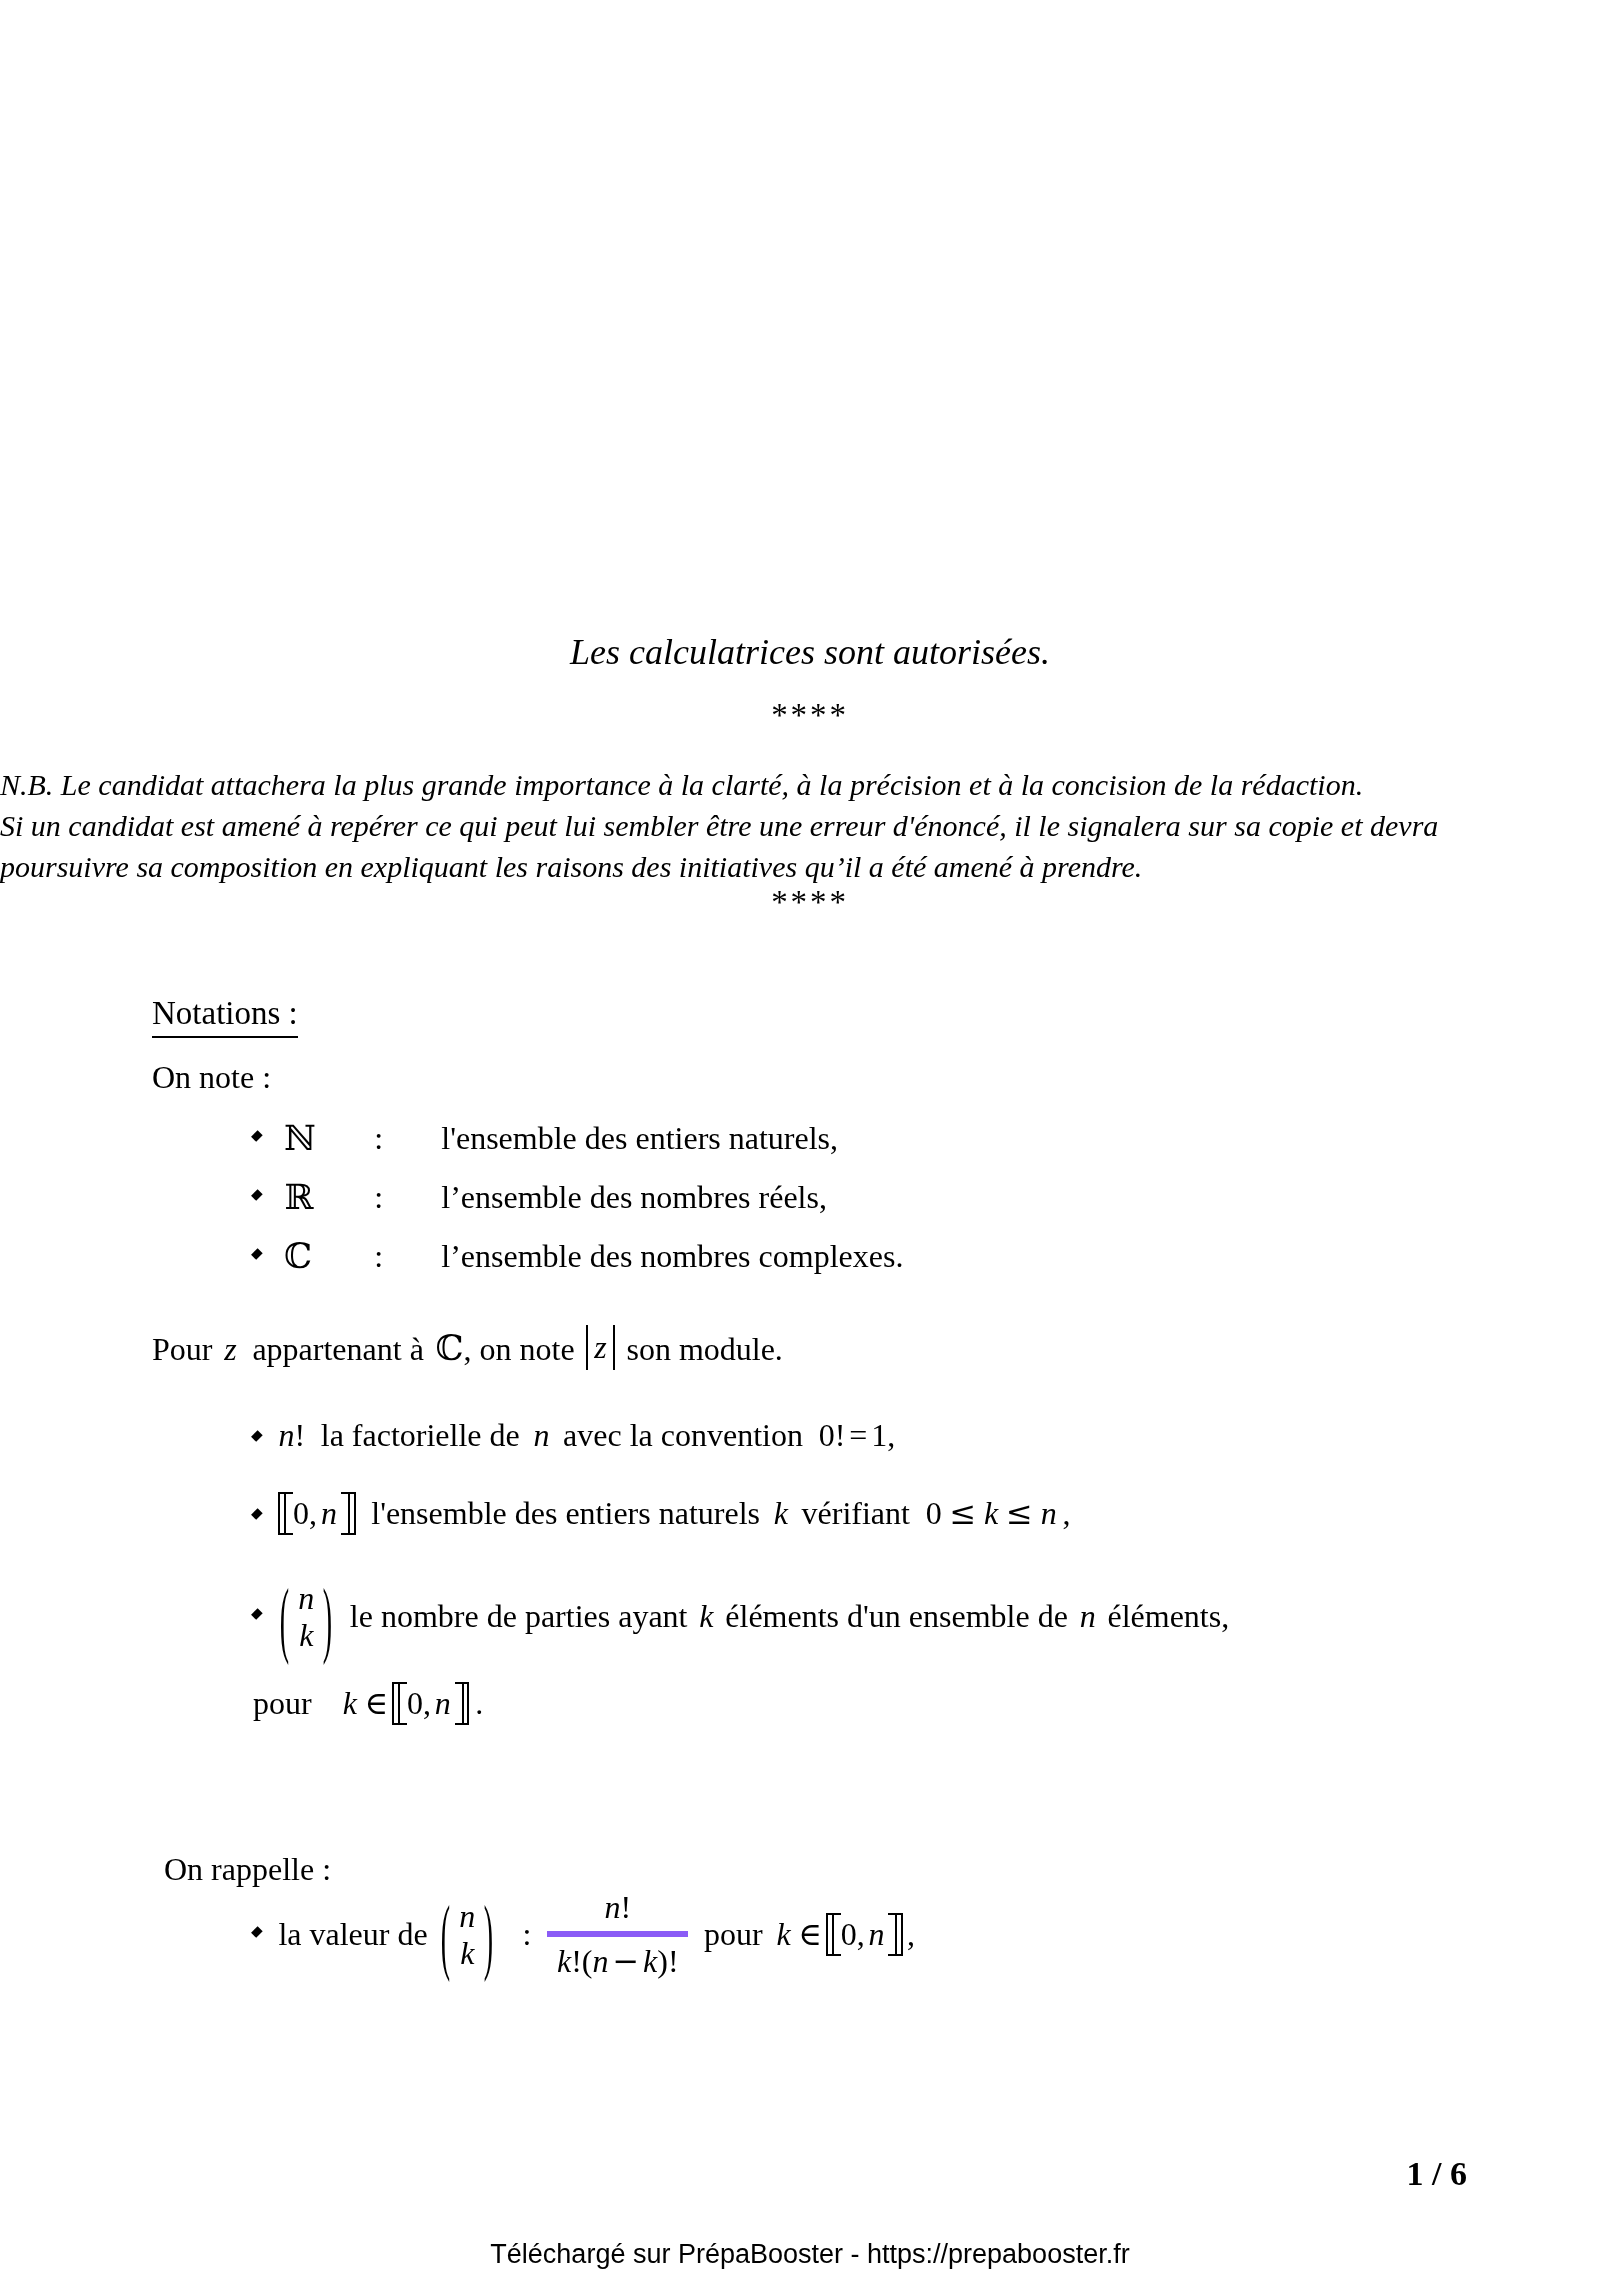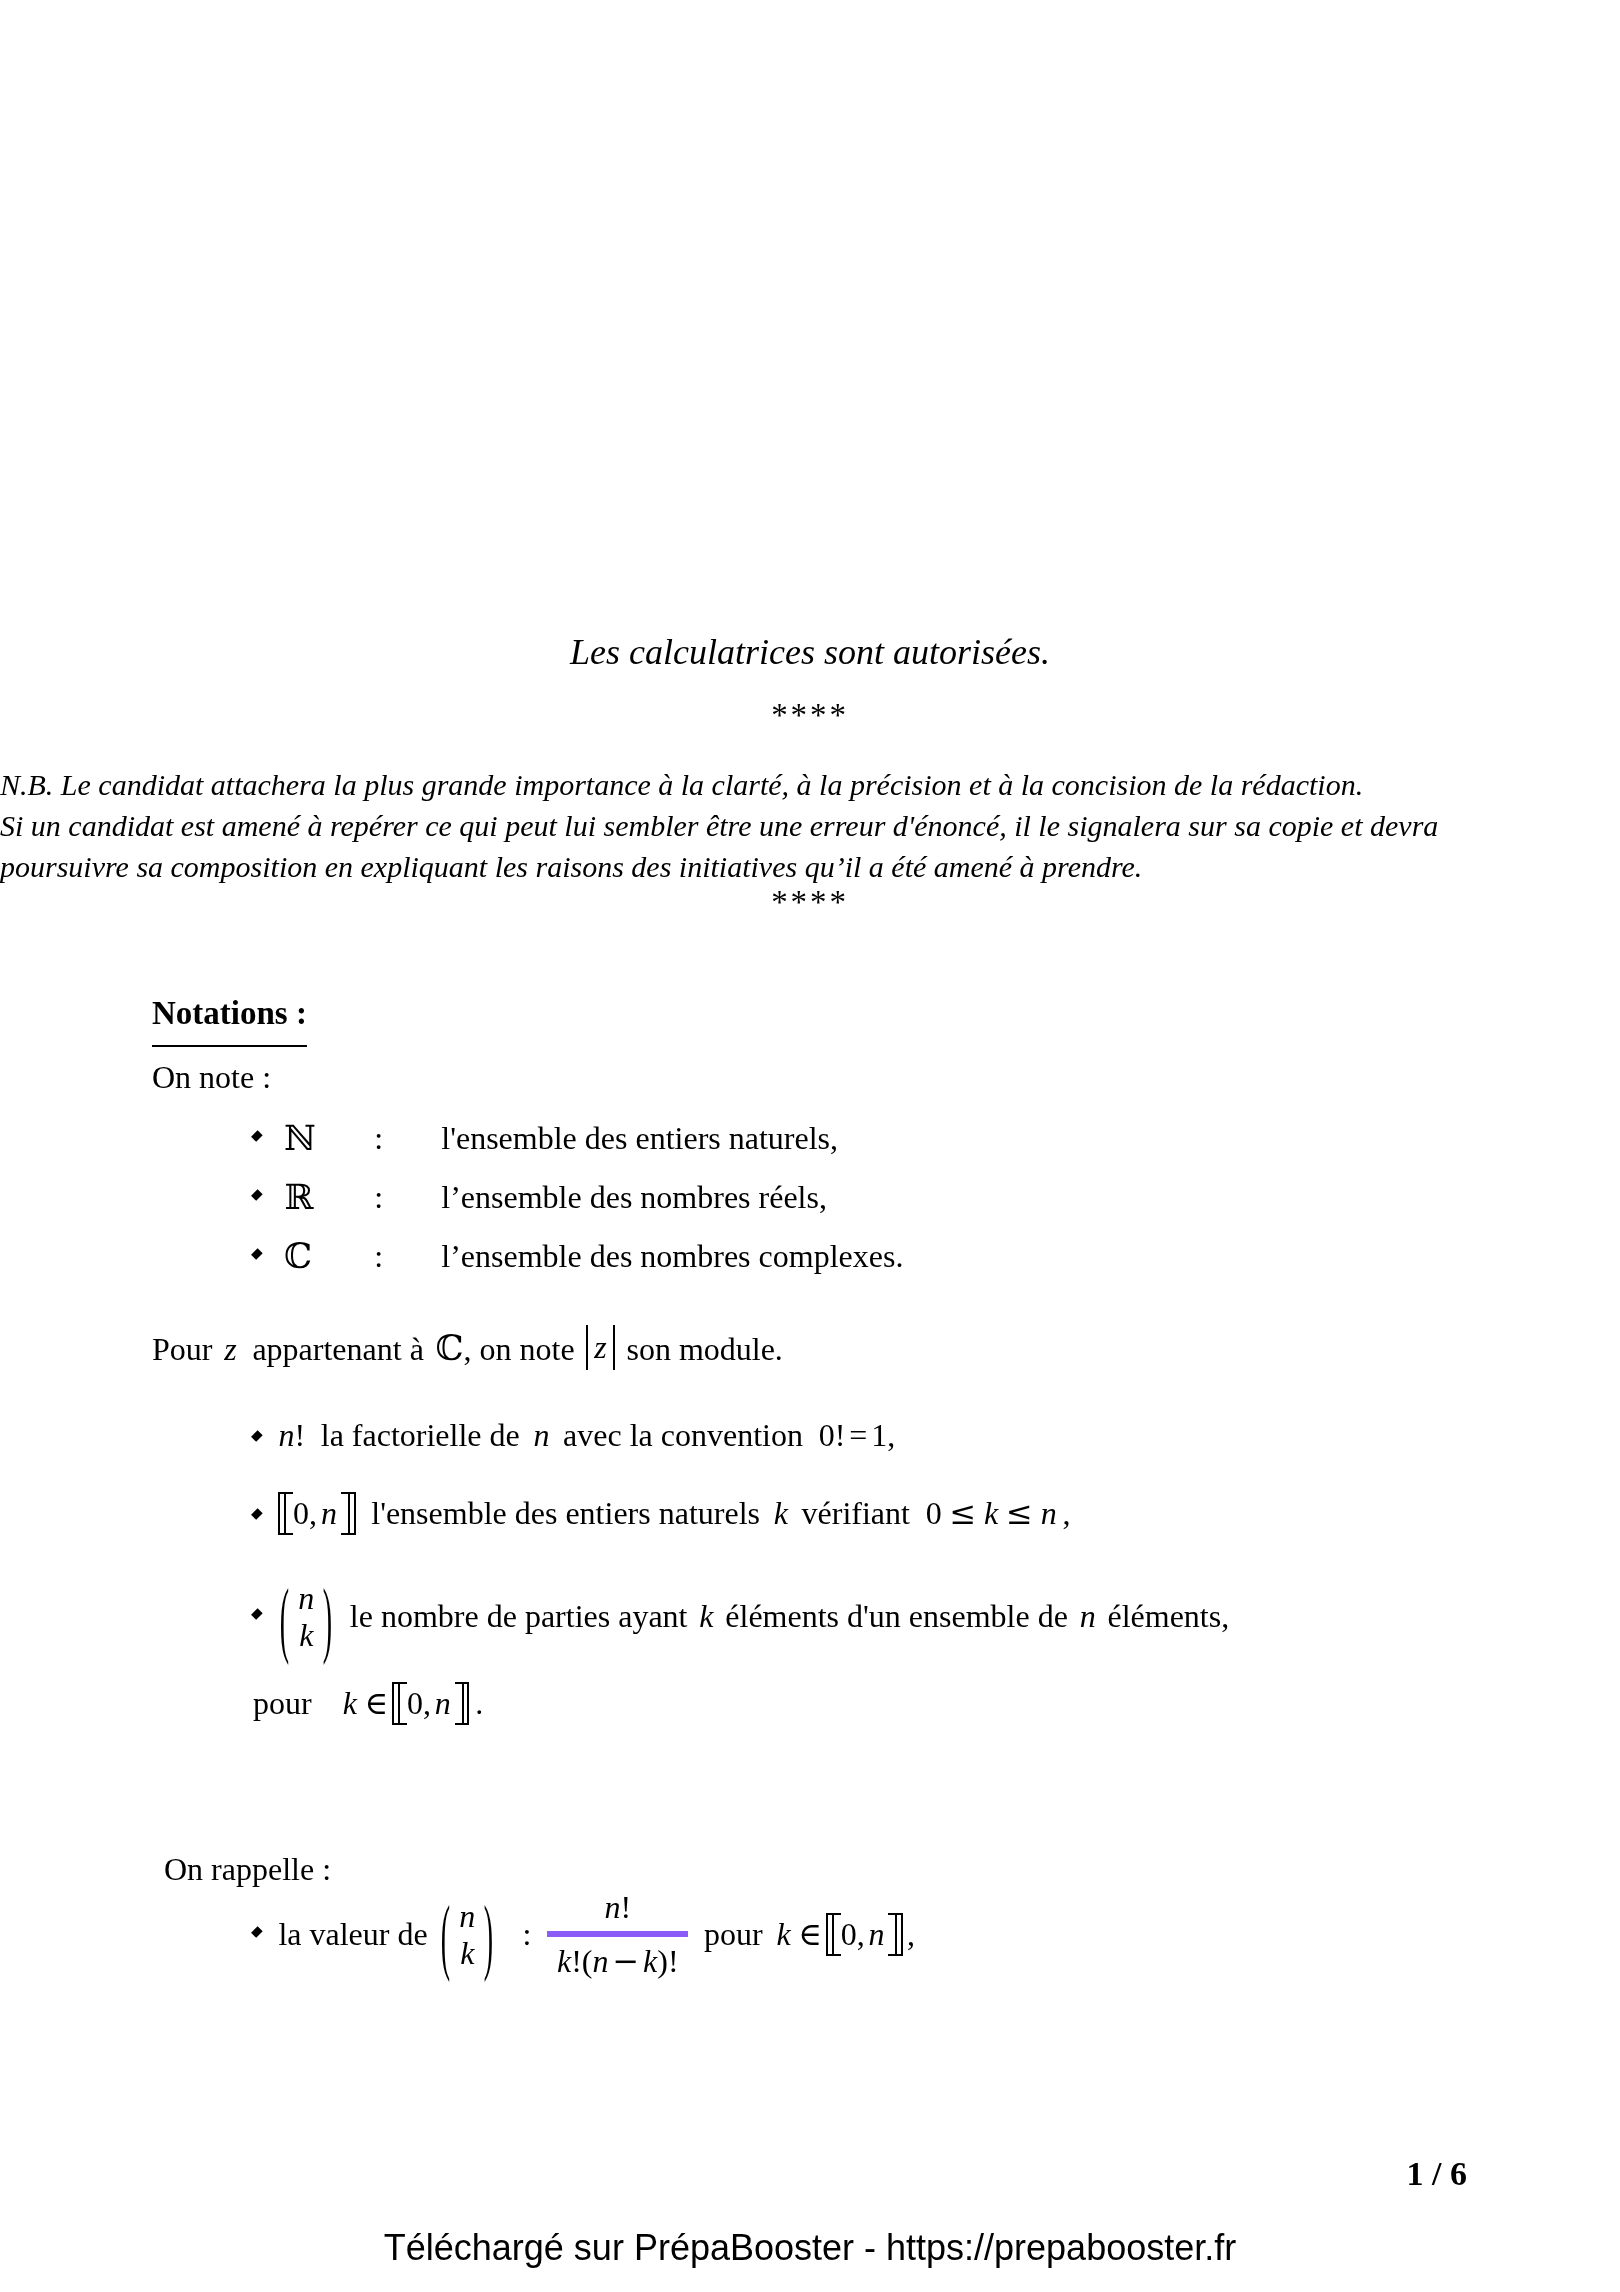--- a/index.html
+++ b/index.html
@@ -14,23 +14,23 @@
     margin:0 auto;
     overflow:hidden;
   }
   .abs { position:absolute; }
   .centered { left:0; width:100%; text-align:center; }
   .title-italic { font-style:italic; font-size:36px; }
   .stars { font-size:33px; letter-spacing:2.9px; }
   .nb { font-style:italic; font-size:30px; line-height:41px; left:0; width:100%; text-align:left; }
   .heading-underline {
     display:inline-block;
-    font-weight:bold; font-size:33px;
+    font-weight:normal; font-size:33px;
     border-bottom:2.9px solid #000;
-    padding-bottom:10px;
+    padding-bottom:1px;
   }
   .body-line { font-size:32px; white-space:nowrap; }
 
   
   .bullet {
     display:inline-block; width:7.8px; height:7.8px; background:#000;
     transform:rotate(45deg) scale(0.9,1.15);
     vertical-align:middle; margin-bottom:5.9px;
     flex:none;
   }
@@ -71,21 +71,21 @@
                 line-height:37px; padding:0 6.9px; font-size:32px; }
 
   
   .frac { display:inline-flex; flex-direction:column; align-items:center; text-align:center; }
   .frac .num { padding:0 11.8px 2.9px; white-space:nowrap; }
   .frac .den { border-top:6px solid #8b5cf6; padding:3.9px 9.8px 0; white-space:nowrap; }
 
   .flexrow { position:absolute; display:flex; align-items:center; white-space:nowrap; }
 
   .pagenum { font-weight:bold; font-size:34px; }
-  .footer { font-family:"Liberation Sans","DejaVu Sans",sans-serif; font-size:36px; }
+  .footer { font-family:"Liberation Sans","DejaVu Sans",sans-serif; font-size:27px;margin-top:12px; }
 </style>
 </head>
 <body>
 
 <div class="page">
 
   <div class="abs centered title-italic" style="top:629px">Les calculatrices sont autorisées.</div>
 
   <div class="abs centered stars" style="top:694px">****</div>
 

